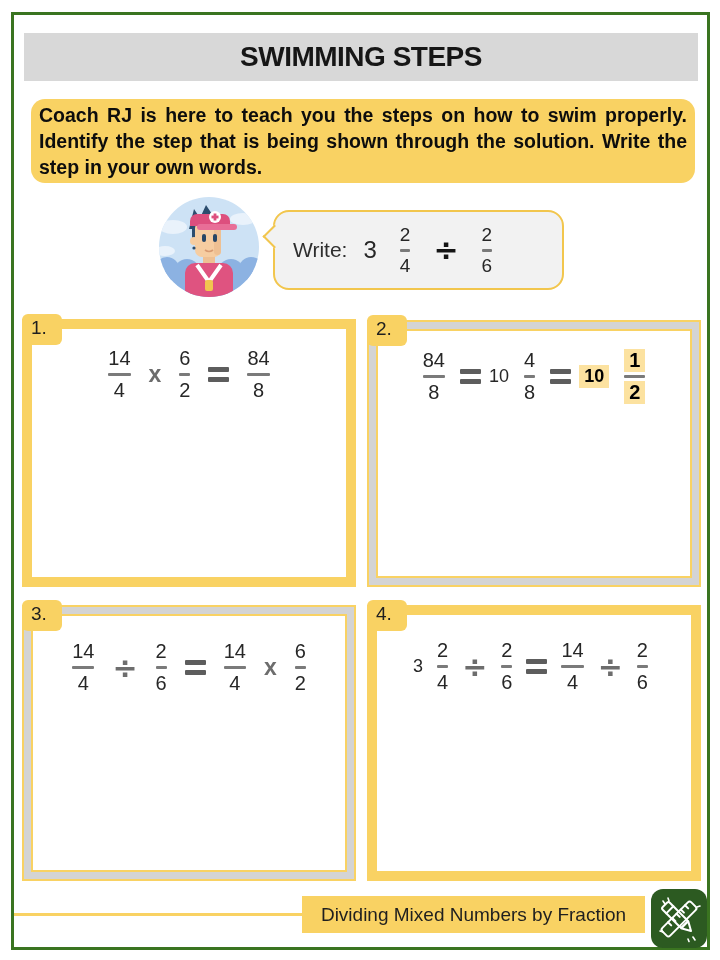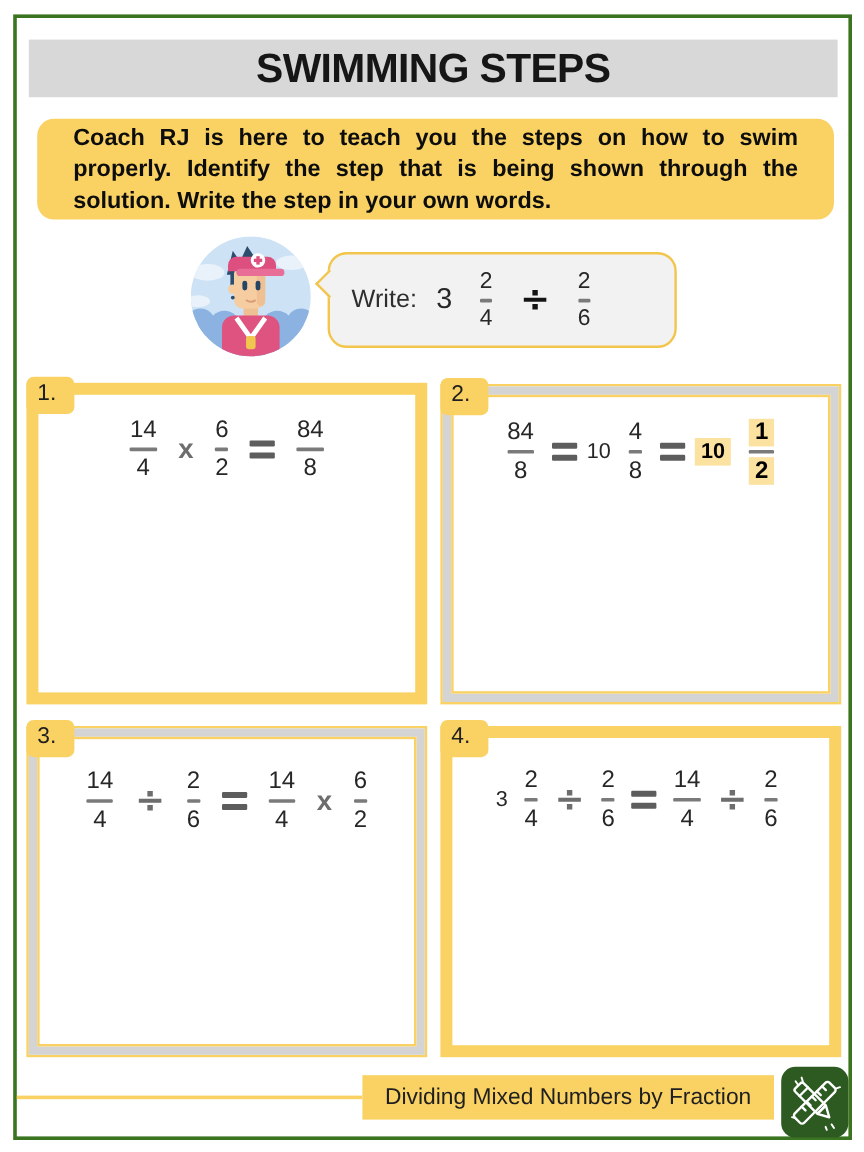--- a/index.html
+++ b/index.html
@@ -4,24 +4,24 @@
 <style>
   * { box-sizing: border-box; margin: 0; padding: 0; }
   html, body { width: 720px; height: 960px; }
   body { font-family: "Liberation Sans", sans-serif; background: #ffffff; position: relative; overflow: hidden; }
 
   .frame { position: absolute; left: 11px; top: 12px; width: 699px; height: 938px;
            border: 3px solid #3a7420; }
 
   .header-bar { position: absolute; left: 24px; top: 33px; width: 674px; height: 48px;
                 background: #d8d8d8; display: flex; align-items: center; justify-content: center; }
-  .header-bar span { font-size: 34px; font-weight: bold; color: #161616; letter-spacing: -0.5px; }
+  .header-bar span { font-size: 28px; font-weight: bold; color: #161616; letter-spacing: -0.5px; }
 
   .instructions { position: absolute; left: 31px; top: 99px; width: 664px; height: 84px;
-                  background: #f9d263; border-radius: 14px; padding: 3px 30px;
+                  background: #f9d263; border-radius: 14px; padding: 3px 8px;
                   font-size: 19.5px; font-weight: bold; color: #0d0d0d; line-height: 26px;
                   text-align: justify; }
 
   .avatar { position: absolute; left: 159px; top: 197px; width: 100px; height: 100px; }
 
   .bubble { position: absolute; left: 273px; top: 210px; width: 291px; height: 80px;
             background: #f2f2f2; border: 2px solid #f2c64d; border-radius: 16px;
             display: flex; align-items: center; padding: 0 18px; }
   .bubble::before { content: ""; position: absolute; left: -9px; top: 16px; width: 15px; height: 15px;
                     background: #f2f2f2; border-left: 2px solid #f2c64d; border-bottom: 2px solid #f2c64d;

